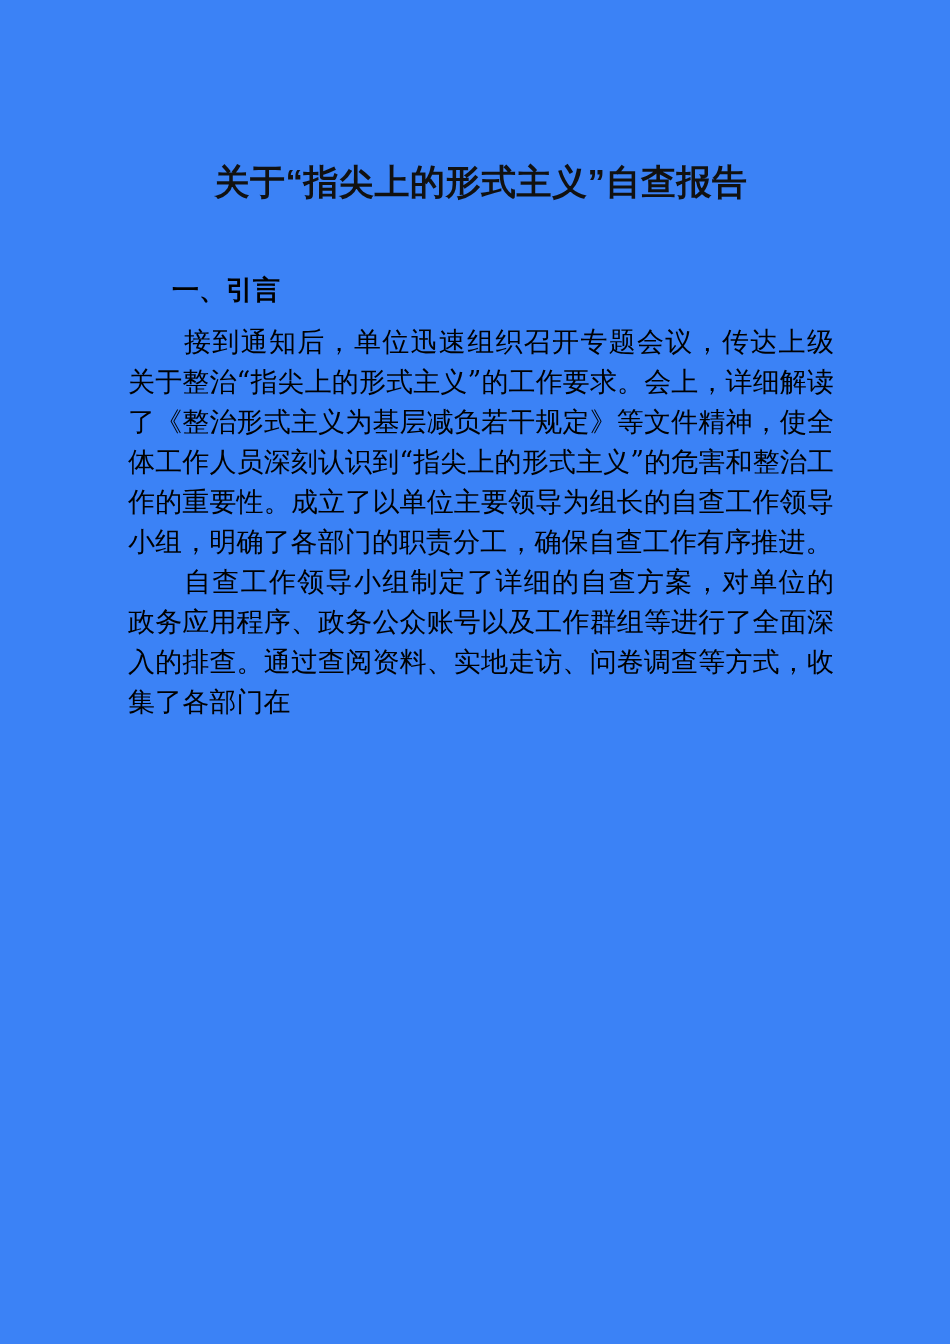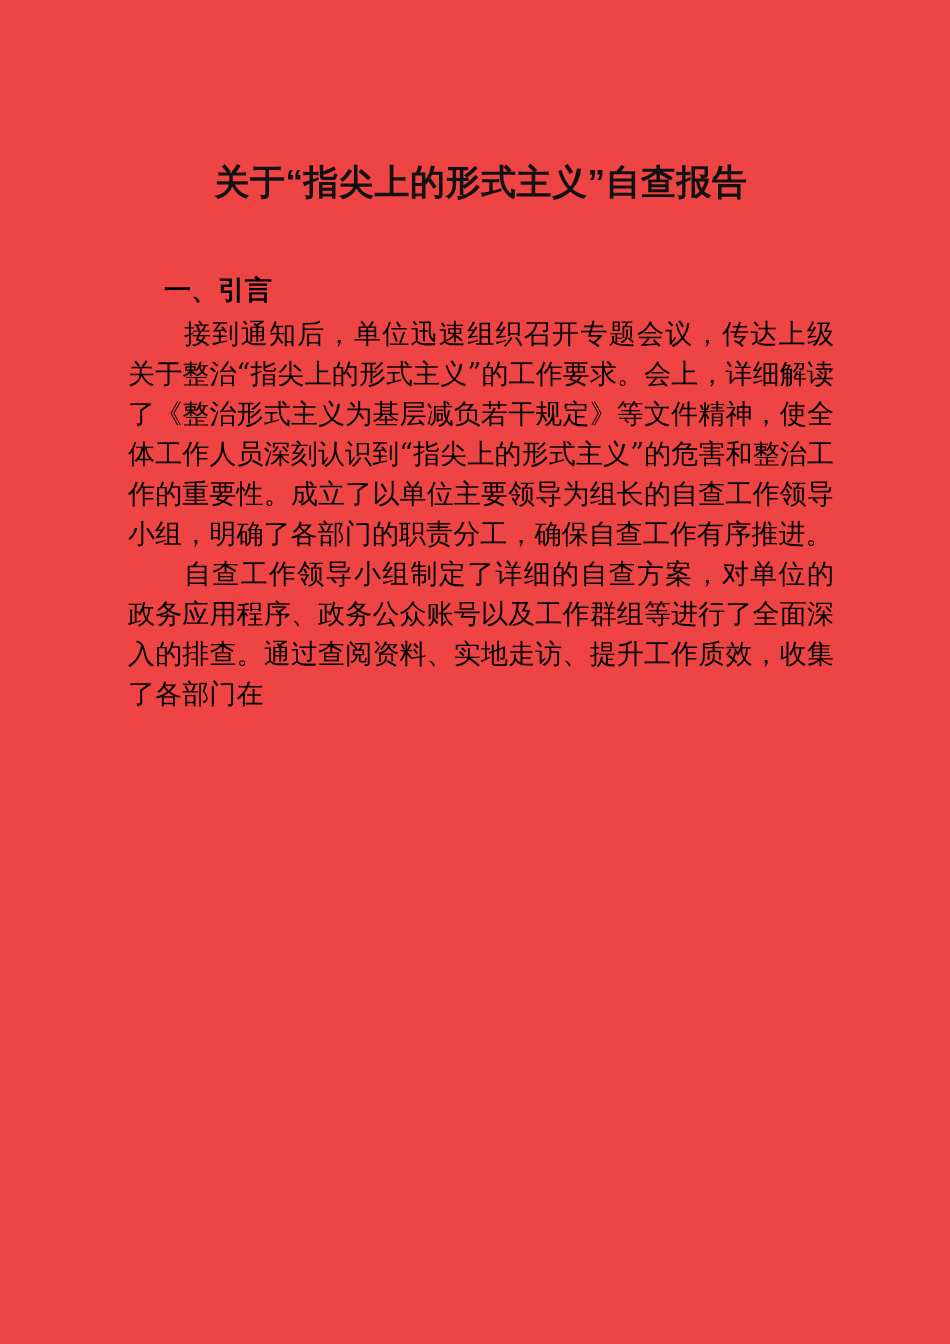--- a/index.html
+++ b/index.html
@@ -16,21 +16,21 @@
     color: #000000;
     -webkit-font-smoothing: antialiased;
   }
 
   .page {
     position: relative;
     width: 950px;
     height: 1344px;
     box-sizing: border-box;
     padding: 0;
-    background: #ef4444;
+    background: #3b82f6;
   }
 
   .content {
     position: absolute;
     left: 128px;
     top: 0;
     width: 706px;
   }
 
   
@@ -48,21 +48,21 @@
     color: #111;
   }
 
   
   .sec-heading {
     font-family: "Liberation Sans", "DejaVu Sans", sans-serif;
     font-weight: bold;
     font-size: 27px;
     line-height: 40px;
     text-indent: 32px;
-    margin: 4px;
+    margin: 12px;
     color: #000;
   }
 
   
   .sub-heading {
     font-family: "DejaVu Serif", "Liberation Serif", serif;
     font-weight: normal;
     font-size: 27px;
     line-height: 40px;
     text-indent: 28px;
@@ -97,16 +97,16 @@
     <h1 class="doc-title">关于“指尖上的形式主义”自查报告</h1>
 
     <h2 class="sec-heading gap-intro">一、引言</h2>
 
 
 
 
     <p class="body-para">接到通知后，单位迅速组织召开专题会议，传达上级关于整治“指尖上的形式主义”的工作要求。会上，详细解读了《整治形式主义为基层减负若干规定》等文件精神，使全体工作人员深刻认识到“指尖上的形式主义”的危害和整治工作的重要性。成立了以单位主要领导为组长的自查工作领导小组，明确了各部门的职责分工，确保自查工作有序推进。</p>
 
 
-    <p class="body-para">自查工作领导小组制定了详细的自查方案，对单位的政务应用程序、政务公众账号以及工作群组等进行了全面深入的排查。通过查阅资料、实地走访、提升工作质效，收集了各部门在</p>
+    <p class="body-para">自查工作领导小组制定了详细的自查方案，对单位的政务应用程序、政务公众账号以及工作群组等进行了全面深入的排查。通过查阅资料、实地走访、问卷调查等方式，收集了各部门在</p>
 
   </div>
 </div>
 
 </body></html>

